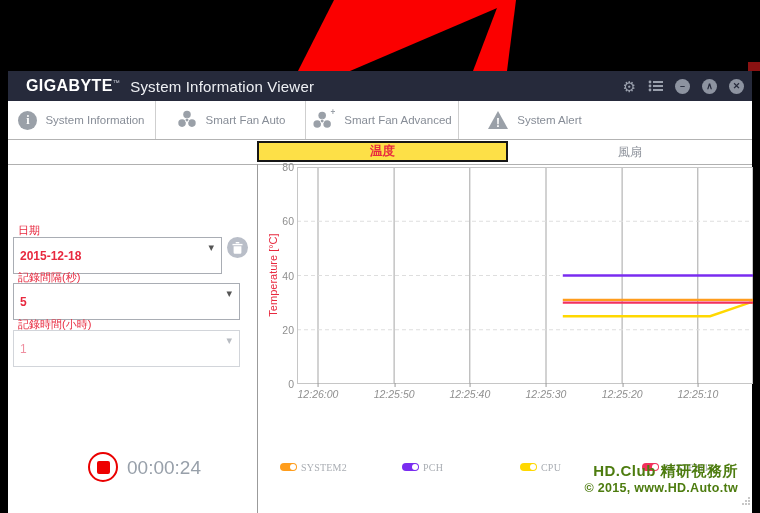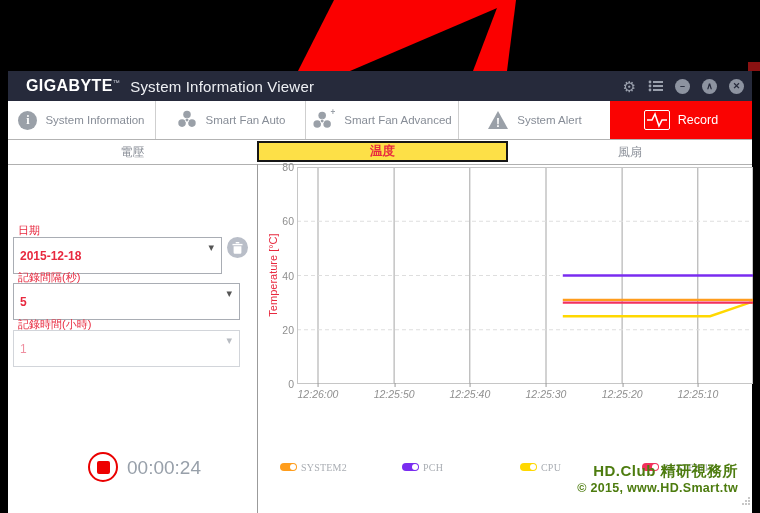--- a/index.html
+++ b/index.html
@@ -119,34 +119,24 @@
       </svg>
       <span>Smart Fan Advanced</span>
     </div>
     <div class="tab" style="width:152px">
       <svg width="22" height="20" viewBox="0 0 22 20">
         <polygon points="11,1 21,19 1,19" fill="#9aa0a8"></polygon>
         <text x="11" y="16.5" font-size="12" font-weight="bold" fill="#fff" text-anchor="middle">!</text>
       </svg>
       <span>System Alert</span>
     </div>
-    <div class="tab active" style="width:142px;font-size:12.5px">
-      <svg width="26" height="20" viewBox="0 0 26 20">
-        <rect x="0.5" y="0.5" width="25" height="19" fill="none" stroke="#fff" rx="1.5"></rect>
-        <polyline points="3,10 8,10 11,4 15,16 18,10 23,10" fill="none" stroke="#fff" stroke-width="1.6"></polyline>
-      </svg>
-      <span>Record</span>
-    </div>
   </div>
 
   <div class="body">
 
-    <div class="subtab" style="left:0;width:249px">
-        <span>電壓</span>
-      </div>
     <div class="temp-box">
         <span>温度</span>
       </div>
     <div class="subtab" style="left:500px;width:244px">
         <span>風扇</span>
       </div>
     <div class="subtab-hline"></div>
     <div class="vdivider"></div>
 
     <div class="fieldlabel" style="left:10px;top:83px">日期</div>
@@ -236,21 +226,21 @@
     </div>
     <div class="legend-item" style="left:634px">
       <span class="legend-pill" style="background: rgb(242, 48, 92);">
           <span class="knob"></span>
         </span>
       <span class="legend-label">SYSTEM1</span>
     </div>
 
     <div class="watermark">
       <div class="wm1">HD.Club 精研視務所</div>
-      <div class="wm2">© 2015, www.HD.Smart.tw</div>
+      <div class="wm2">© 2015, www.HD.Auto.tw</div>
     </div>
 
     <svg class="grip">
       <g fill="#b0b0b0">
           <rect x="7" y="0" width="2" height="2"></rect>
           <rect x="4" y="3" width="2" height="2"></rect>
           <rect x="7" y="3" width="2" height="2"></rect>
           <rect x="1" y="6" width="2" height="2"></rect>
           <rect x="4" y="6" width="2" height="2"></rect>
           <rect x="7" y="6" width="2" height="2"></rect>

